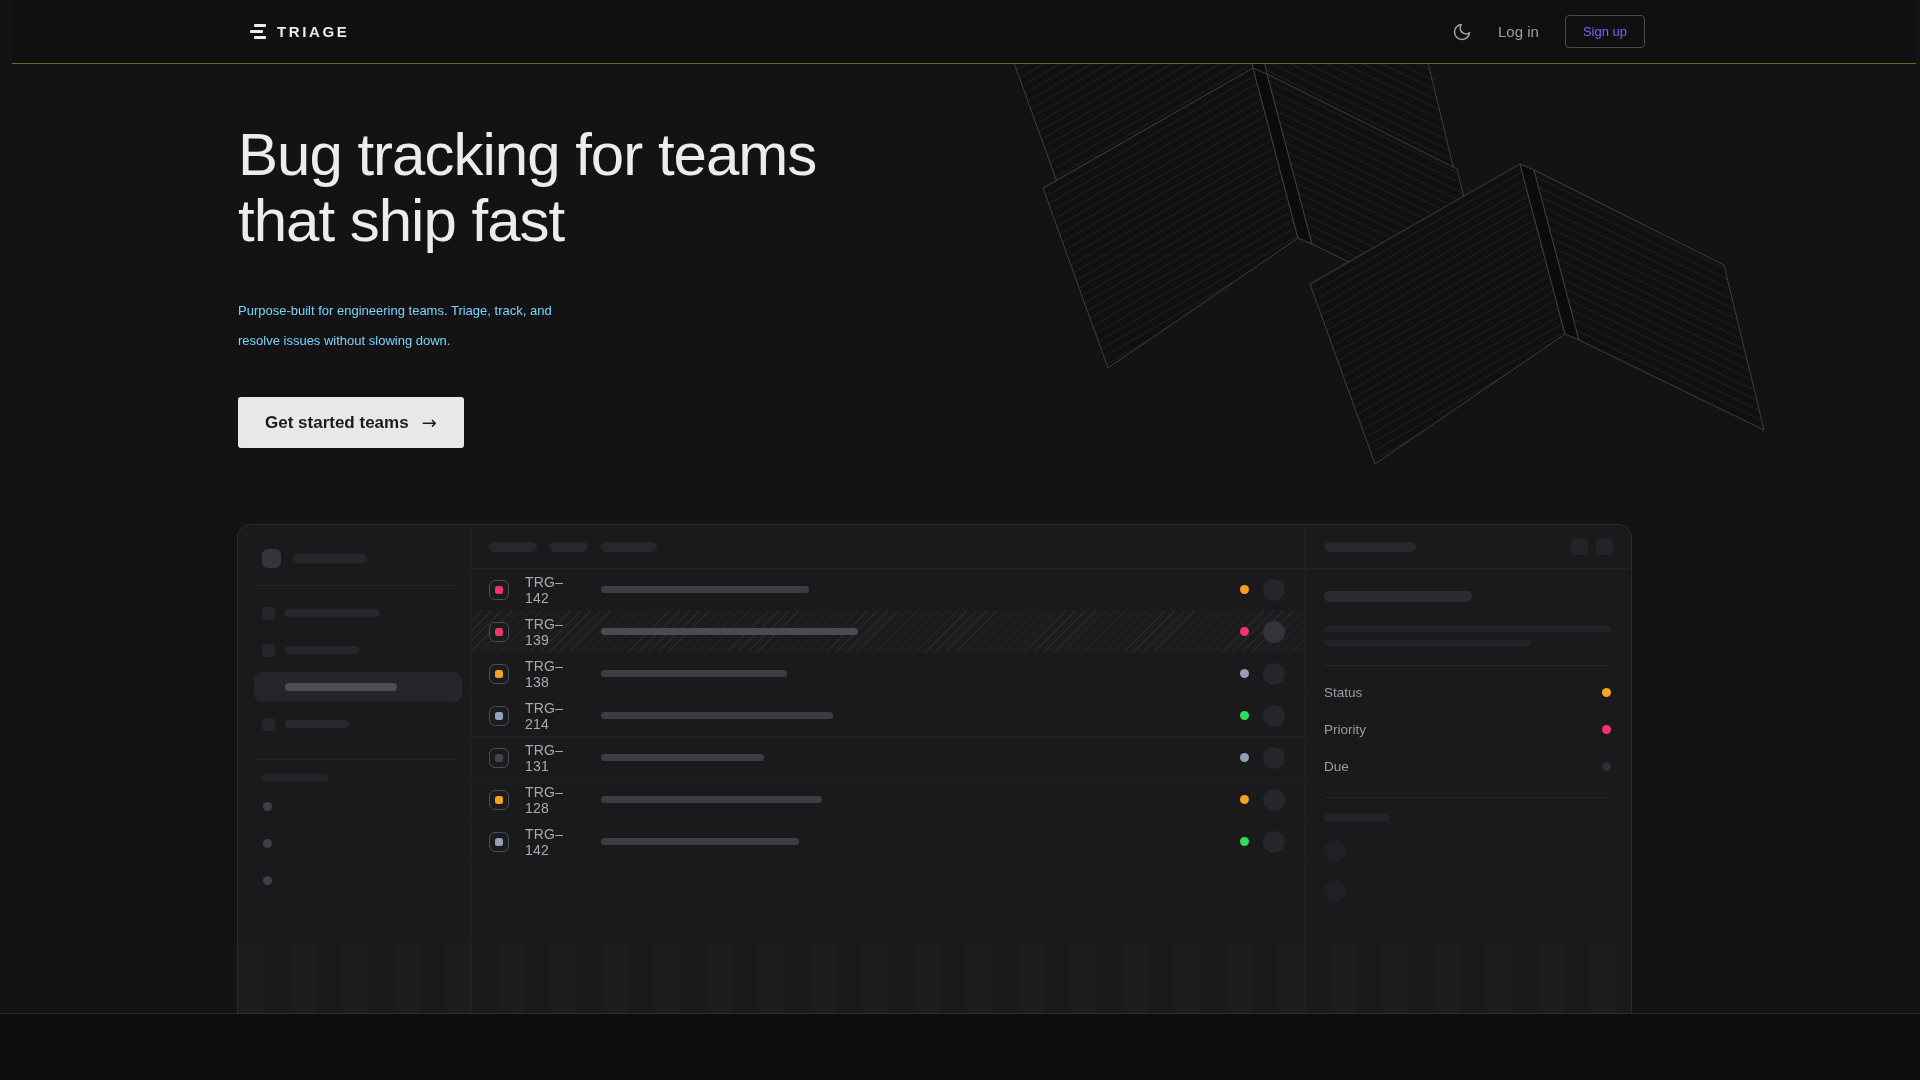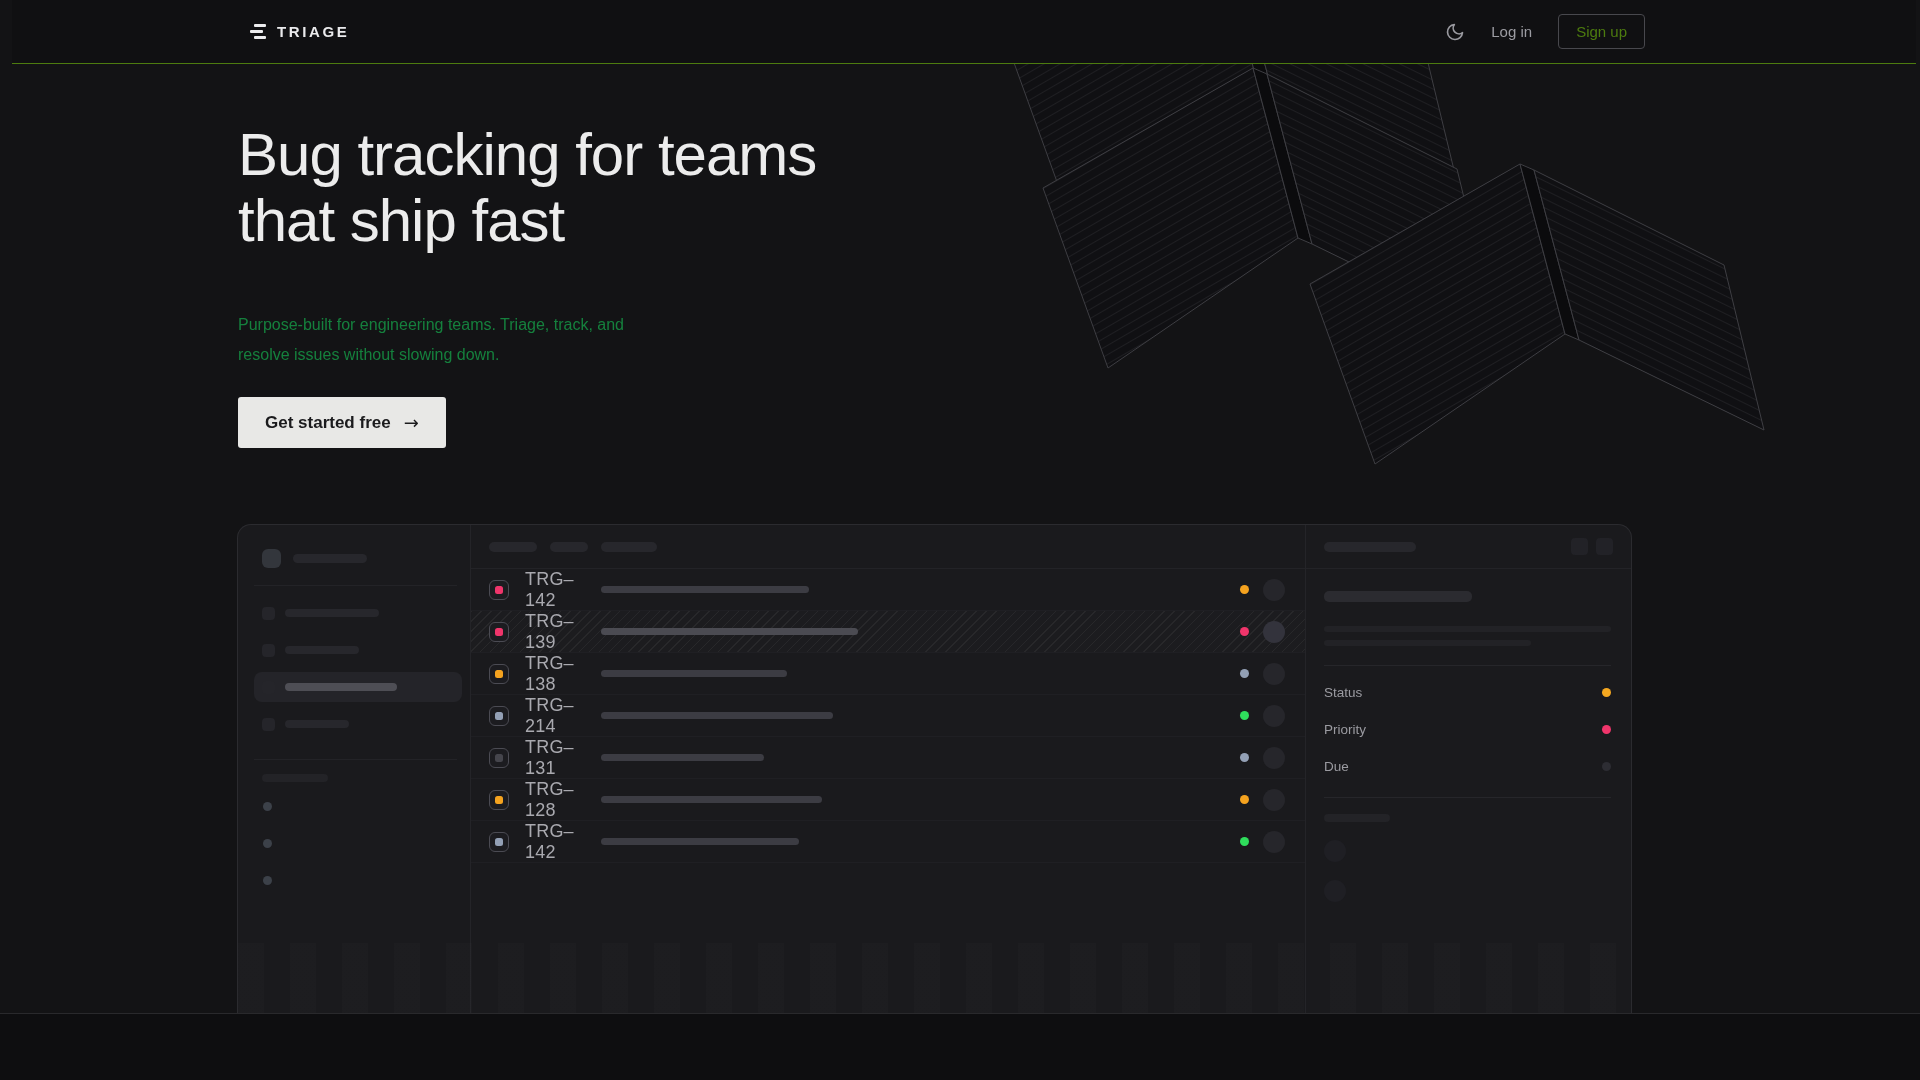--- a/index.html
+++ b/index.html
@@ -15,31 +15,31 @@
   .logo { display:flex; align-items:center; gap:11px; }
   .logo-mark { display:flex; flex-direction:column; gap:3px; width:16px; }
   .logo-mark i { display:block; height:3px; background:#ececee; border-radius:1px; }
   .logo-mark i:nth-child(1){ width:12px; margin-left:4px; }
   .logo-mark i:nth-child(2){ width:13px; margin-left:0; }
   .logo-mark i:nth-child(3){ width:12px; margin-left:4px; }
   .logo-text { color:#eaeaec; font-size:15px; font-weight:bold; letter-spacing:2.6px; }
   .h-right { display:flex; align-items:center; gap:26px; }
   .theme-btn { background:none; border:none; cursor:pointer; display:flex; align-items:center; }
   .login { color:#9c9ca2; font-size:15px; text-decoration:none; cursor:pointer; }
-  .signup { background:transparent; border:1px solid #48484d; color:#4d7c0f; font-size:15px;
+  .signup { background:transparent; border:1px solid #48484d; color:#8b5cf6; font-size:13px;
             padding:8px 17px; border-radius:4px; cursor:pointer;
             font-family:"Liberation Sans","DejaVu Sans",sans-serif; }
 
   
   .hero { position:absolute; top:64px; left:0; width:1920px; height:949px; }
   .slabs { position:absolute; left:880px; top:0; width:1040px; height:480px; pointer-events:none; }
   h1 { position:absolute; left:238px; top:58px; font-size:60px; line-height:66px; font-weight:500;
        letter-spacing:-1px; color:#ececec; white-space:pre-line; }
-  .subtitle { position:absolute; left:238px; top:246px; width:500px; font-size:16px;
-              line-height:30px; color:#15803d; white-space:pre-line; }
+  .subtitle { position:absolute; left:238px; top:232px; width:500px; font-size:13px;
+              line-height:30px; color:#7dd3fc; white-space:pre-line; }
   .cta { position:absolute; left:238px; top:333px; height:51px; background:#e8e8e6; border:none;
          border-radius:3px; padding:0 27px; display:flex; align-items:center; gap:13px;
          font-size:17px; font-weight:bold; color:#1b1b1d; cursor:pointer;
          font-family:"Liberation Sans","DejaVu Sans",sans-serif; }
   .cta .arrow { font-weight:normal; font-size:18px; font-family:"DejaVu Sans",sans-serif; }
 
   
   .mock { position:absolute; left:237px; top:460px; width:1395px; height:489px;
           background:#1a1a1d; border:1px solid #2b2b2f; border-bottom:none;
           border-radius:14px 14px 0 0; overflow:hidden; display:flex; }
@@ -62,21 +62,21 @@
   .m-list-head { height:44px; border-bottom:1px solid #232327; display:flex; align-items:center;
                  gap:13px; padding-left:18px; flex:none; }
   .m-list-head .skel { height:10px; }
   .row { height:42px; border-bottom:1px solid #1f1f23; display:flex; align-items:center;
          padding:0 20px 0 18px; }
   .row.hatched { background-color:rgba(255,255,255,0.012);
     background-image:repeating-linear-gradient(135deg, rgba(255,255,255,0.05) 0 1px, transparent 1px 7px); }
   .ribox { width:20px; height:20px; border:1px solid #4b4b53; border-radius:6px; background:#1c1c20;
            display:flex; align-items:center; justify-content:center; flex:none; }
   .ribox .inner { width:8px; height:8px; border-radius:2.5px; }
-  .rid { font-size:18px; color:#a9a9af; letter-spacing:0.2px; margin-left:16px; width:62px; flex:none; }
+  .rid { font-size:14px; color:#a9a9af; letter-spacing:0.2px; margin-left:16px; width:62px; flex:none; }
   .rbar { height:7px; border-radius:4px; background:#3c3c43; margin-left:14px; }
   .row.hatched .rbar { background:#4b4b52; }
   .sp { flex:1; }
   .rdot { width:9px; height:9px; border-radius:50%; flex:none; }
   .ravatar { width:22px; height:22px; border-radius:50%; background:#26262b; margin-left:14px; flex:none; }
   .row.hatched .ravatar { background:#33333c; }
 
   .m-detail { width:325px; flex:none; padding:0; position:relative; }
   .m-det-head { height:44px; border-bottom:1px solid #232327; display:flex; align-items:center;
                 padding:0 18px; }
@@ -149,21 +149,21 @@
       <use href="#slab" transform="translate(120,-160)"></use>
       <use href="#slab" transform="translate(163,4)"></use>
       <use href="#slab" transform="translate(430,100)"></use>
     </svg>
 
     <h1>Bug tracking for teams
 that ship fast</h1>
     <p class="subtitle">Purpose-built for engineering teams. Triage, track, and
 resolve issues without slowing down.</p>
     <button class="cta">
-      <span>Get started free</span>
+      <span>Get started teams</span>
       <span class="arrow">→</span>
     </button>
 
     <div class="mock">
 
       <aside class="m-side">
         <div class="m-user">
           <span class="uicon"></span>
           <span class="skel"></span>
         </div>

